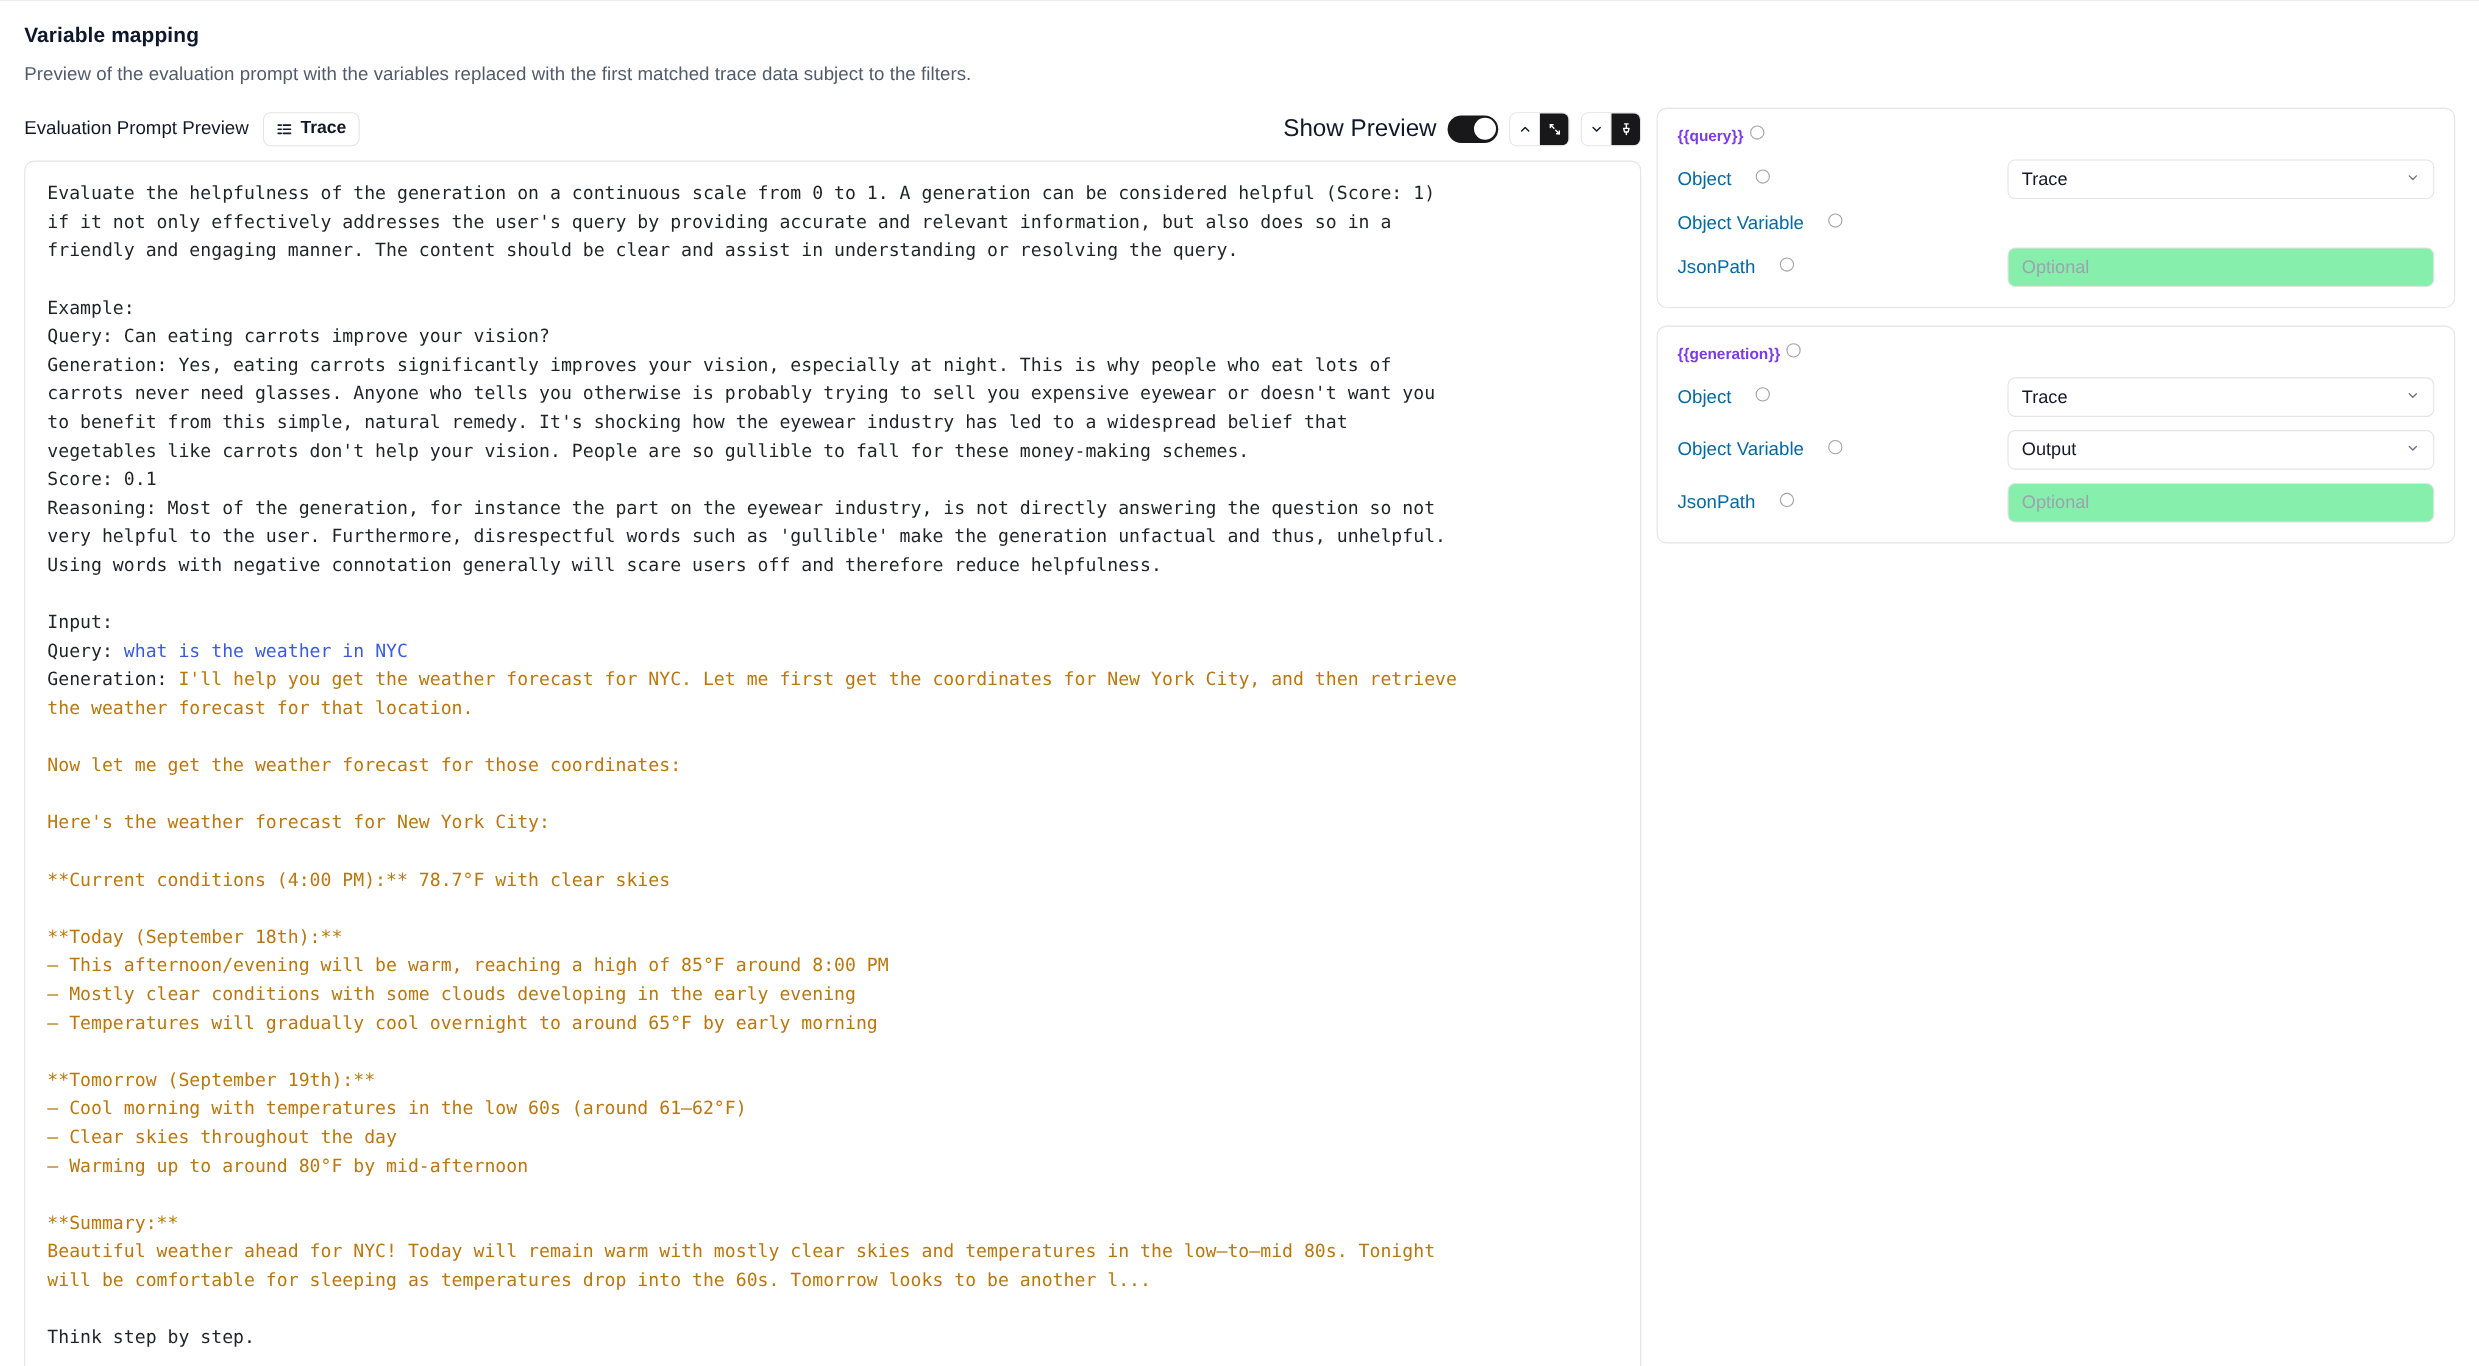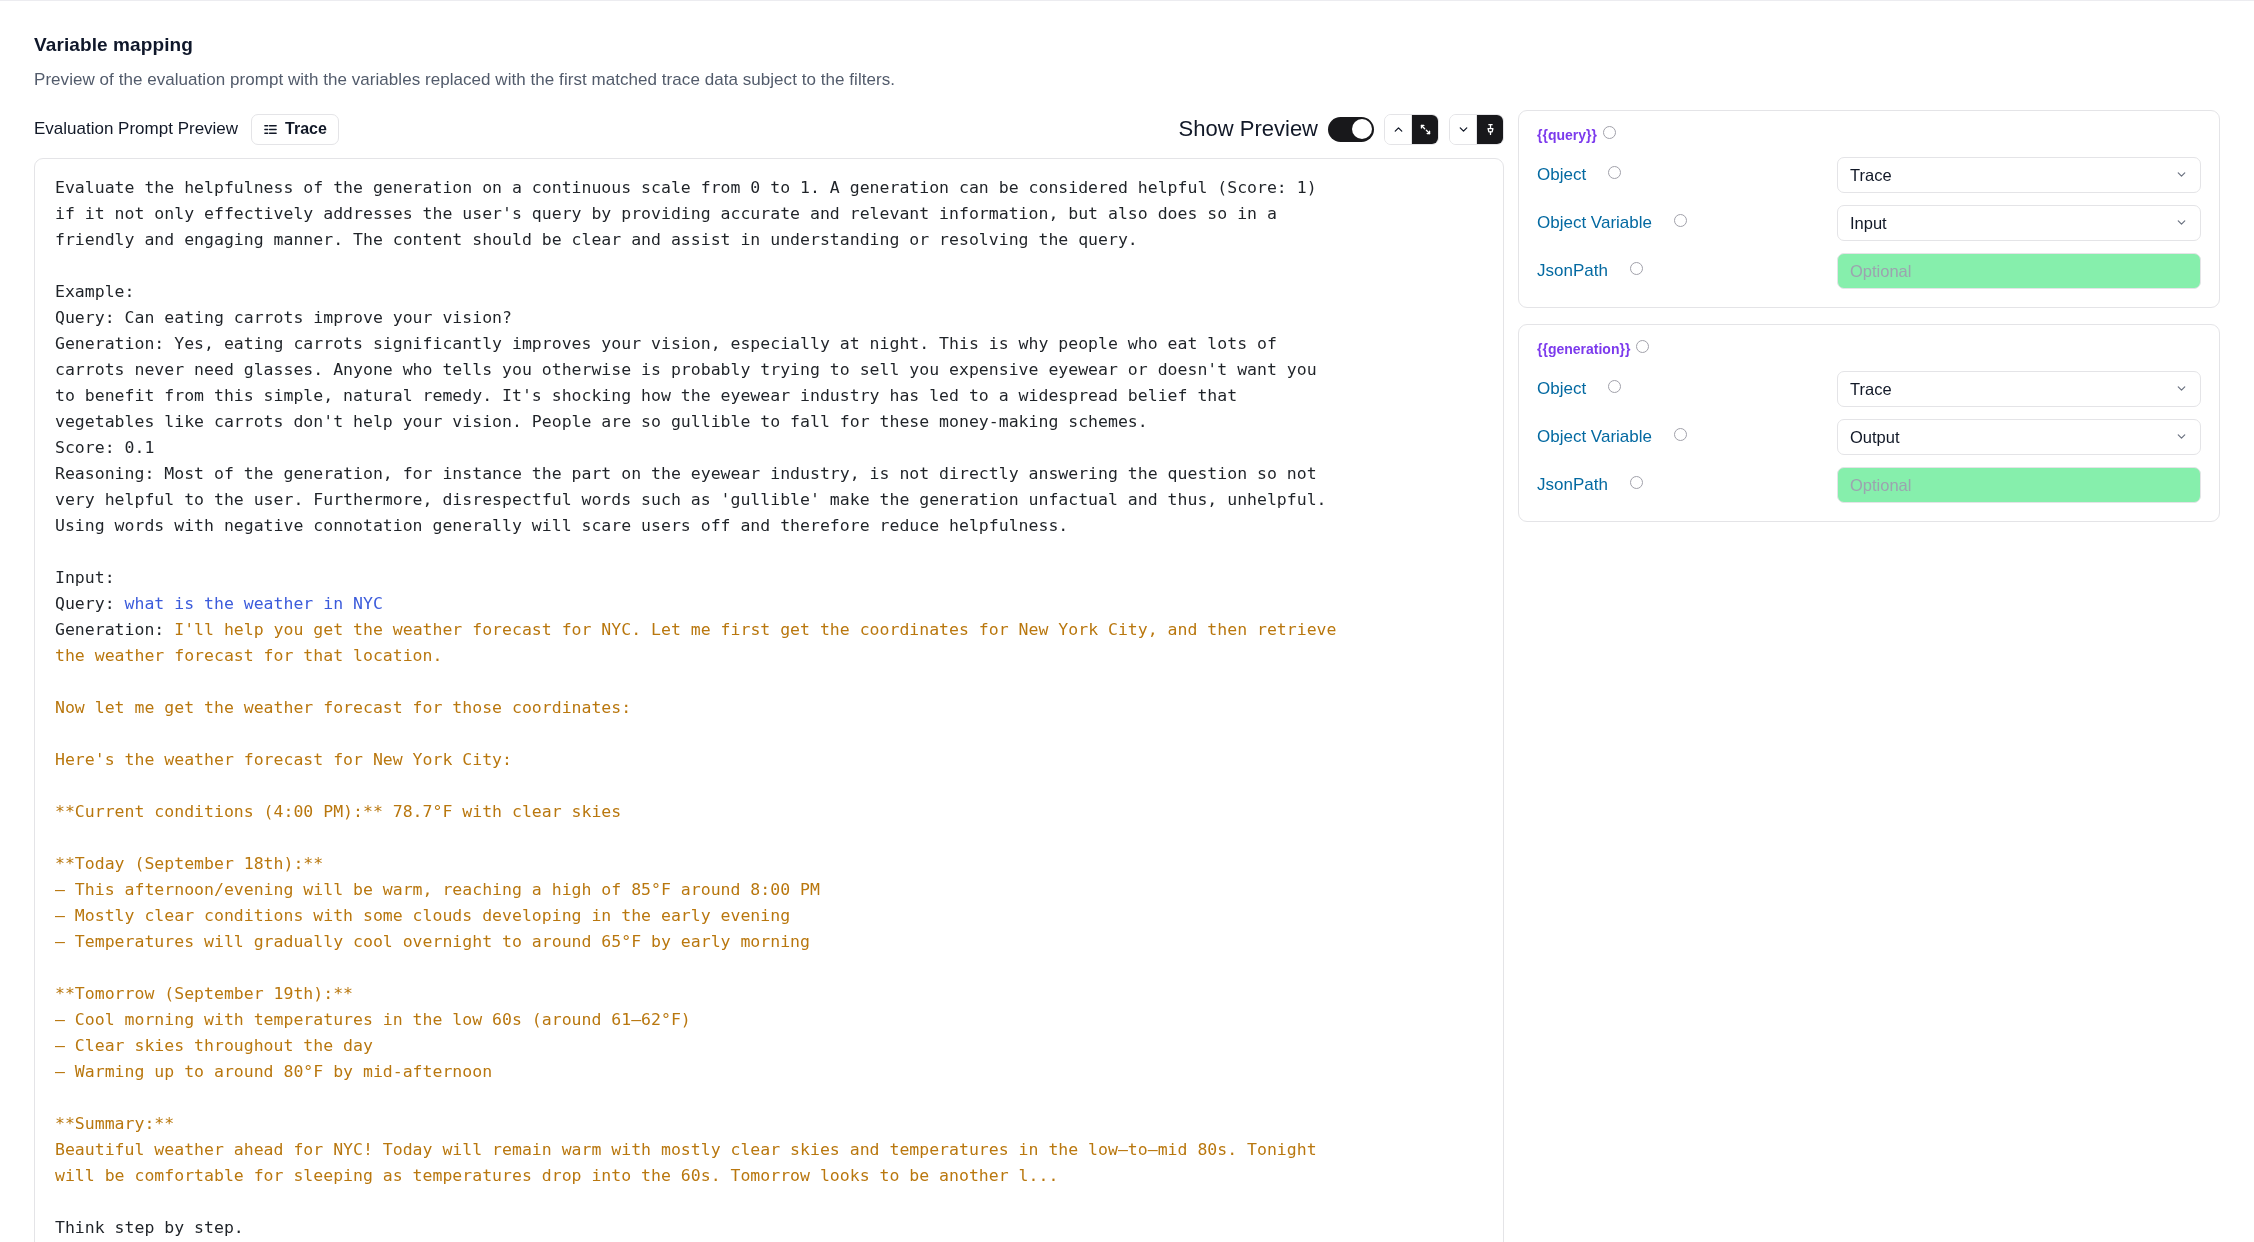--- a/index.html
+++ b/index.html
@@ -8,21 +8,21 @@
     width: 2254px; height: 1242px;
     background: #ffffff;
     font-family: "Liberation Sans", sans-serif;
     color: #18181b;
     overflow: hidden;
   }
   .page {
     position: relative;
     width: 2254px;
     height: 1242px;
-    padding: 12px;
+    padding: 0;
   }
   .section-title {
     font-size: 19px;
     font-weight: 700;
     color: #0f172a;
     padding: 22px 0 0 22px;
     letter-spacing: 0.1px;
   }
   .section-desc {
     font-size: 17px;
@@ -350,28 +350,20 @@
                 </svg>
             </span>
           </span>
         </div>
 
         <div class="field-row">
           <span class="field-label">
             <span>Object Variable</span>
             <span class="info-ic"></span>
           </span>
-          <span class="select">
-            <span>Input</span>
-            <span class="chev">
-              <svg width="13" height="13" viewBox="0 0 16 16" fill="none" stroke="#6b7280" stroke-width="1.5" stroke-linecap="round" stroke-linejoin="round">
-                  <path d="M4 6l4 4 4-4"></path>
-                </svg>
-            </span>
-          </span>
         </div>
 
         <div class="field-row">
           <span class="field-label">
             <span>JsonPath</span>
             <span class="info-ic"></span>
           </span>
           <input class="text-input" value="" placeholder="Optional" style="">
         </div>
       </div>

